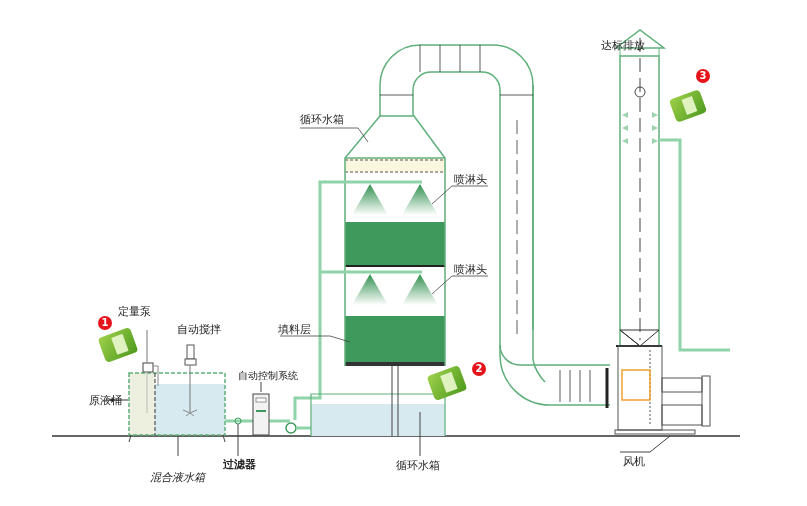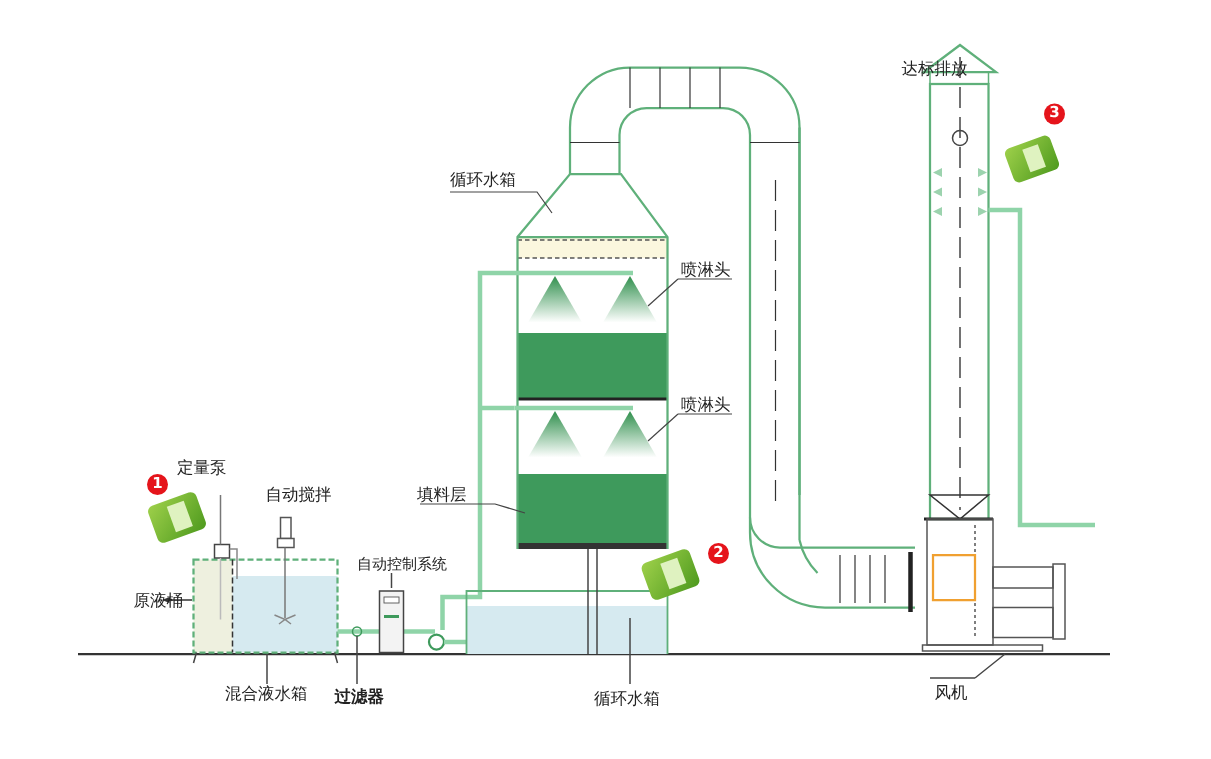--- a/index.html
+++ b/index.html
@@ -171,21 +171,21 @@
     <path d="M452,276 H488"></path>
         <path d="M452,276 L432,294"></path>
     <path d="M280,336 H330 L350,342"></path>
   </g>
 </svg>
 
 
 <div class="lbl" style="left:118px;top:304px;">定量泵</div>
 <div class="lbl" style="left:177px;top:322px;text-align:center;">自动搅拌</div>
 <div class="lbl" style="left:68px;top:393px;margin-left:21px;">原液桶</div>
-<div class="lbl" style="left:150px;top:455px;">混合液水箱</div>
+<div class="lbl" style="left:150px;top:470px;font-style:italic;">混合液水箱</div>
 <div class="lbl" style="left:223px;top:457px;font-weight:bold;">过滤器</div>
 <div class="lbl small" style="left:238px;top:369px;">自动控制系统</div>
 <div class="lbl" style="left:278px;top:322px;">填料层</div>
 <div class="lbl" style="left:300px;top:112px;">循环水箱</div>
 <div class="lbl" style="left:454px;top:172px;">喷淋头</div>
 <div class="lbl" style="left:454px;top:262px;">喷淋头</div>
 <div class="lbl" style="left:396px;top:458px;">循环水箱</div>
 <div class="lbl" style="left:561px;top:38px;margin-left:40px;">达标排放</div>
 <div class="lbl" style="left:623px;top:454px;">风机</div>
 

